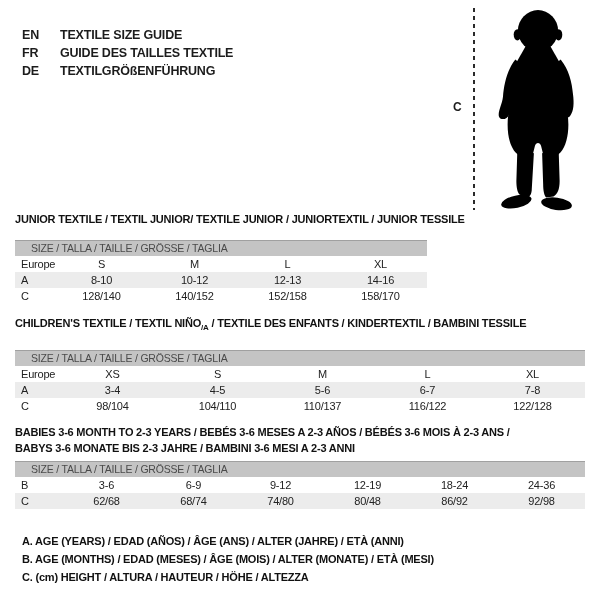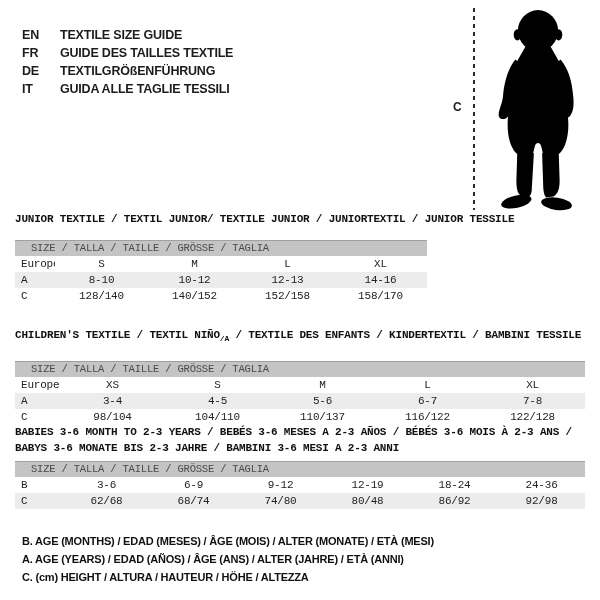--- a/index.html
+++ b/index.html
@@ -14,23 +14,23 @@
   .lang-code{width:38px;flex:0 0 38px;}
   
   .figure-wrap{position:absolute;left:445px;top:4px;width:150px;height:212px;}
   .dash-line{
     position:absolute;left:28px;top:4px;width:2px;height:202px;
     background:repeating-linear-gradient(to bottom,#2a2a2a 0 4px,transparent 4px 8px);
   }
   .height-label{position:absolute;left:8px;top:96px;font-size:12px;font-weight:700;}
   .baby-svg{position:absolute;left:40px;top:2px;}
   
-  .size-section{position:absolute;left:15px;font-family:Liberation Mono, monospace;}
+  .size-section{position:absolute;left:15px;}
   .sec-junior{top:211px;width:412px;}
-  .sec-children{top:327px;width:570px;}
+  .sec-children{top:315px;width:570px;}
   .sec-babies{top:424px;width:570px;}
   .sec-title{
     margin:0;font-size:11px;font-weight:700;letter-spacing:-0.2px;
     line-height:16px;white-space:nowrap;color:#111;
   }
   .sec-title .sub{font-size:8px;vertical-align:sub;}
   .sec-junior .size-table{margin-top:13px;}
   .sec-children .size-table{margin-top:14px;}
   .sec-babies .size-table{margin-top:5px;}
   table.size-table{
@@ -62,24 +62,20 @@
       <span class="lang-code">EN</span>
       <span class="lang-label">TEXTILE SIZE GUIDE</span>
     </div>
     <div class="lang-row">
       <span class="lang-code">FR</span>
       <span class="lang-label">GUIDE DES TAILLES TEXTILE</span>
     </div>
     <div class="lang-row">
       <span class="lang-code">DE</span>
       <span class="lang-label">TEXTILGRÖßENFÜHRUNG</span>
-    </div>
-    <div class="lang-row">
-      <span class="lang-code">IT</span>
-      <span class="lang-label">GUIDA ALLE TAGLIE TESSILI</span>
     </div>
   </div>
 
   <div class="figure-wrap">
     <span class="height-label">C</span>
     <div class="dash-line"></div>
     <svg class="baby-svg" width="106" height="206" viewBox="0 0 100 200">
       <g fill="#000000">
         <ellipse cx="50" cy="24" rx="19.5" ry="20"></ellipse>
         <ellipse cx="30" cy="28" rx="3.6" ry="5.5"></ellipse>
@@ -218,18 +214,18 @@
             <td>74/80</td>
             <td>80/48</td>
             <td>86/92</td>
             <td>92/98</td>
           </tr>
         </tbody>
     </table>
   </section>
 
   <div class="legend">
+    <div class="legend-line">A. AGE (YEARS) / EDAD (AÑOS) / ÂGE (ANS) / ALTER (JAHRE) / ETÀ (ANNI)</div>
     <div class="legend-line">B. AGE (MONTHS) / EDAD (MESES) / ÂGE (MOIS) / ALTER (MONATE) / ETÀ (MESI)</div>
-    <div class="legend-line">A. AGE (YEARS) / EDAD (AÑOS) / ÂGE (ANS) / ALTER (JAHRE) / ETÀ (ANNI)</div>
     <div class="legend-line">C. (cm) HEIGHT / ALTURA / HAUTEUR / HÖHE / ALTEZZA</div>
   </div>
 
 </div>
 
 </body></html>

